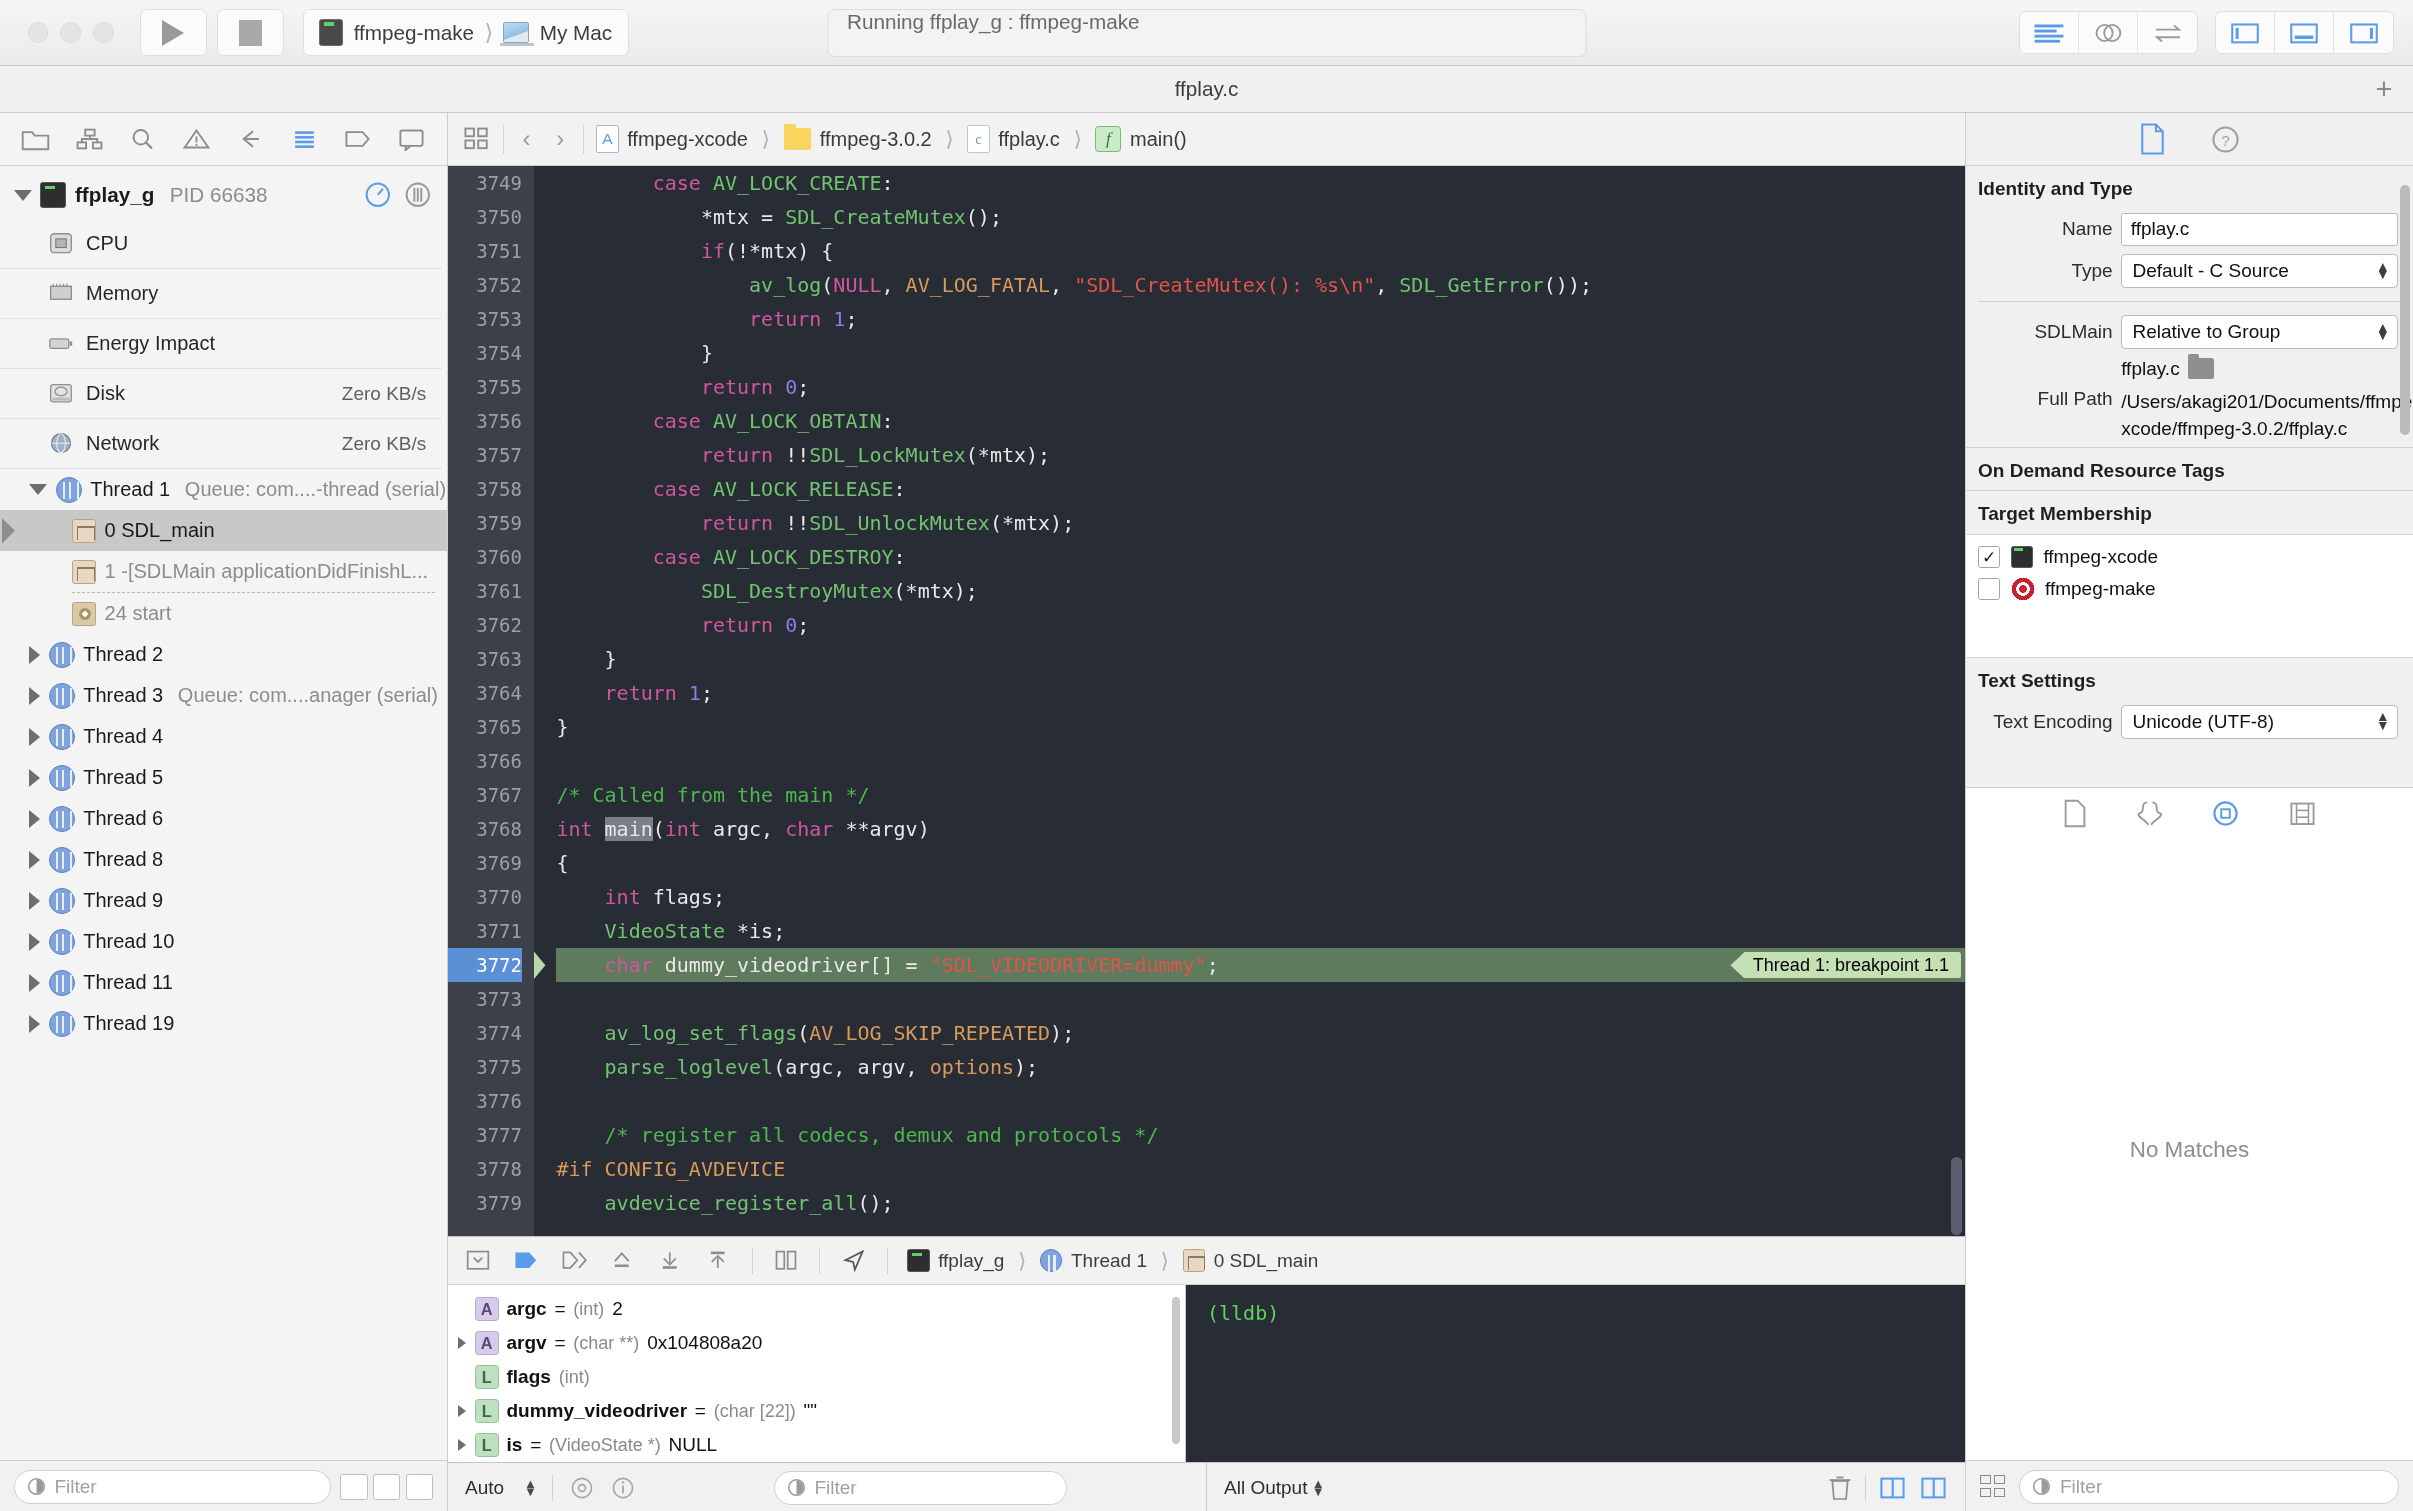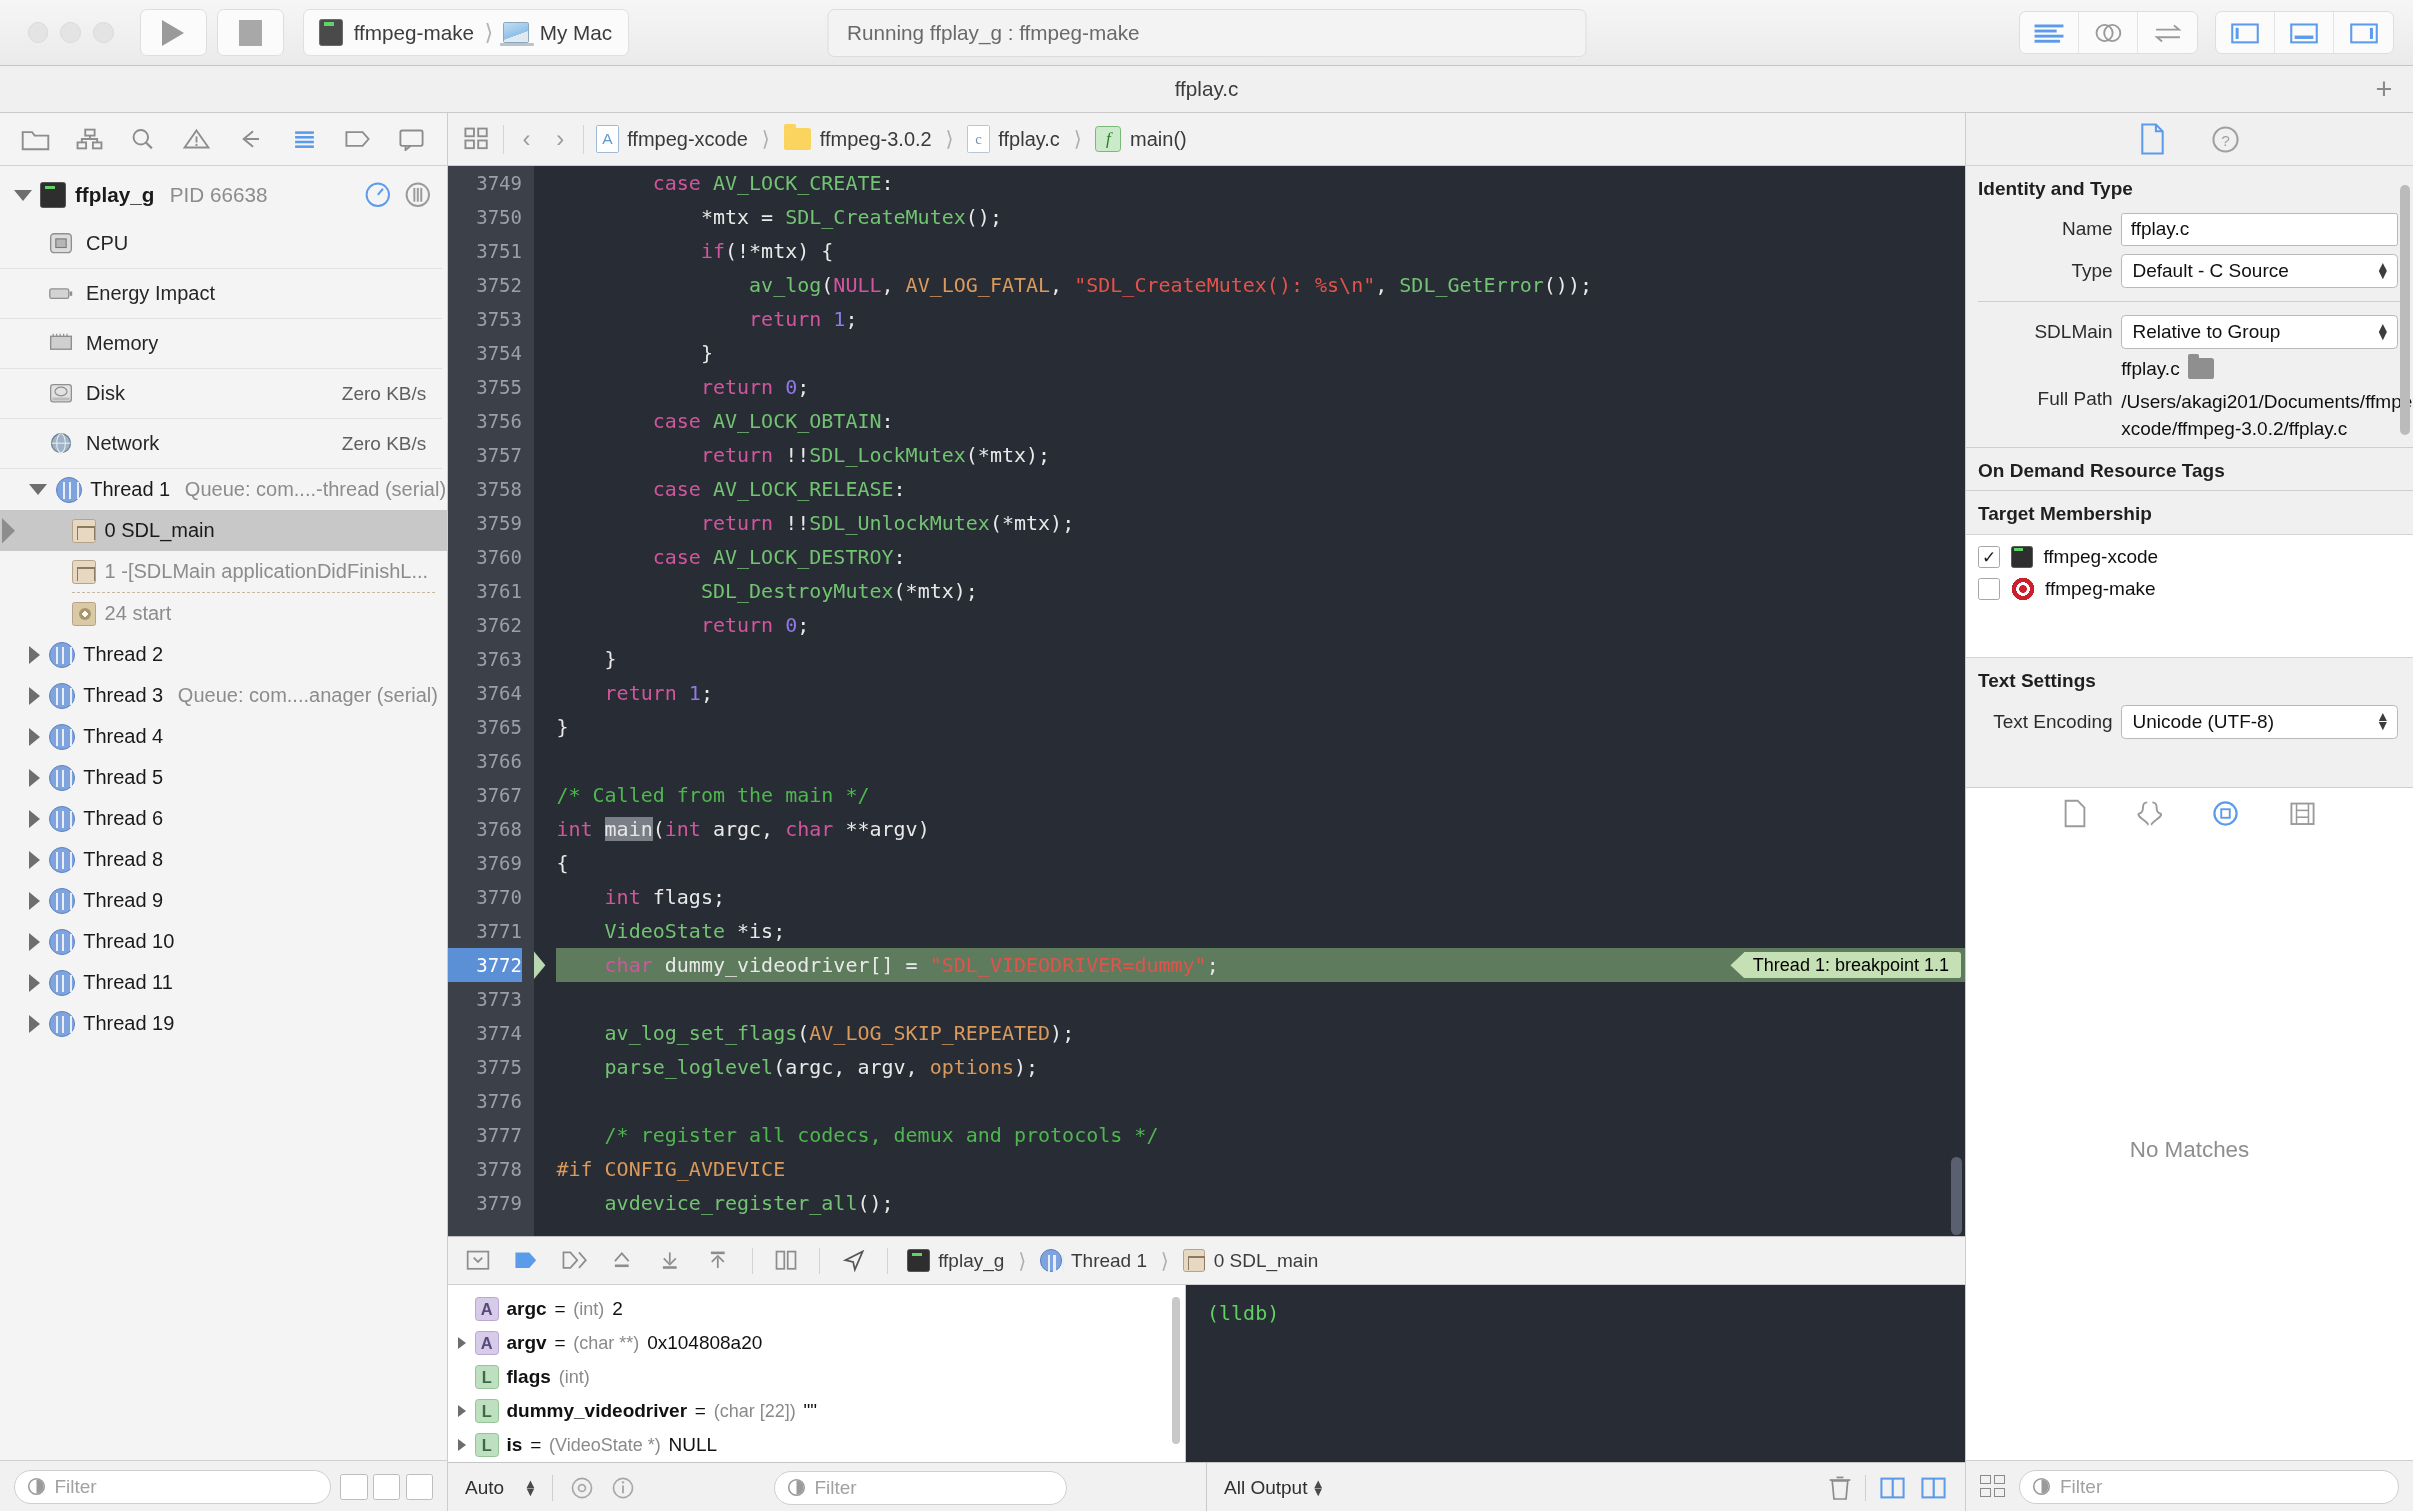--- a/index.html
+++ b/index.html
@@ -61,21 +61,21 @@
   .mac-icon::after {
     content: ""; position: absolute; bottom: -4.3px; left: -4.3px; width: 34px; height: 3.4px;
     background: #b9c4cc; border-radius: 0.9px;
   }
   .mac-name { font-size: 20.7px; color: #3d3d3d; }
 
   .status-field {
     position: absolute; left: 50%; transform: translateX(-50%);
     width: 759px; height: 48px;
     background: #f3f3f3; border: 0.9px solid #dcdcdc; border-radius: 6.9px;
-    display: flex; align-items: center; padding: 0 19px;
+    display: flex; align-items: flex-start; padding: 0 19px;
   }
   .status-text { font-size: 20.7px; color: #6a6a6a; }
 
   .tb-right { margin-left: auto; display: flex; gap: 17px; align-items: center; }
   .seg-group { display: flex; border: 0.9px solid #dedede; border-radius: 6.9px; overflow: hidden; background: #fbfbfb; }
   .seg {
     width: 59px; height: 41px; display: flex; align-items: center; justify-content: center;
     border-right: 0.9px solid #e4e4e4;
   }
   .seg:last-child { border-right: none; }
@@ -537,38 +537,38 @@
         <div class="gauge-row">
           <svg class="gicon" viewBox="0 0 30 26">
             <rect x="3" y="2" width="24" height="22" rx="4" fill="#dcdcdc" stroke="#8f8f8f" stroke-width="1.6"></rect>
             <rect x="9" y="8" width="12" height="10" fill="#b6b6b6" stroke="#7a7a7a" stroke-width="1.3"></rect>
           </svg>
           <span class="gauge-label">CPU</span>
           <span class="gauge-val"></span>
         </div>
         <div class="gauge-row">
           <svg class="gicon" viewBox="0 0 30 26">
-            <rect x="2" y="8" width="22" height="11" rx="2" fill="#d3d3d3" stroke="#8f8f8f" stroke-width="1.5"></rect>
-            <rect x="25" y="11" width="3" height="5" fill="#8f8f8f"></rect>
-          </svg>
-          <span class="gauge-label">Energy Impact</span>
-          <span class="gauge-val"></span>
-        </div>
-        <div class="gauge-row">
-          <svg class="gicon" viewBox="0 0 30 26">
             <rect x="3" y="5" width="24" height="15" fill="#cfcfcf" stroke="#8f8f8f" stroke-width="1.6"></rect>
             <g stroke="#8f8f8f" stroke-width="1.4">
                 <path d="M6 5 v-3"></path>
                 <path d="M10 5 v-3"></path>
                 <path d="M14 5 v-3"></path>
                 <path d="M18 5 v-3"></path>
                 <path d="M22 5 v-3"></path>
               </g>
           </svg>
           <span class="gauge-label">Memory</span>
+          <span class="gauge-val"></span>
+        </div>
+        <div class="gauge-row">
+          <svg class="gicon" viewBox="0 0 30 26">
+            <rect x="2" y="8" width="22" height="11" rx="2" fill="#d3d3d3" stroke="#8f8f8f" stroke-width="1.5"></rect>
+            <rect x="25" y="11" width="3" height="5" fill="#8f8f8f"></rect>
+          </svg>
+          <span class="gauge-label">Energy Impact</span>
           <span class="gauge-val"></span>
         </div>
         <div class="gauge-row">
           <svg class="gicon" viewBox="0 0 30 26">
             <rect x="3" y="3" width="24" height="20" rx="3" fill="#e2e2e2" stroke="#8f8f8f" stroke-width="1.5"></rect>
             <ellipse cx="15" cy="11" rx="7" ry="5" fill="none" stroke="#8f8f8f" stroke-width="1.4"></ellipse>
             <rect x="5" y="18" width="20" height="3.5" fill="#bdbdbd"></rect>
           </svg>
           <span class="gauge-label">Disk</span>
           <span class="gauge-val">Zero KB/s</span>

